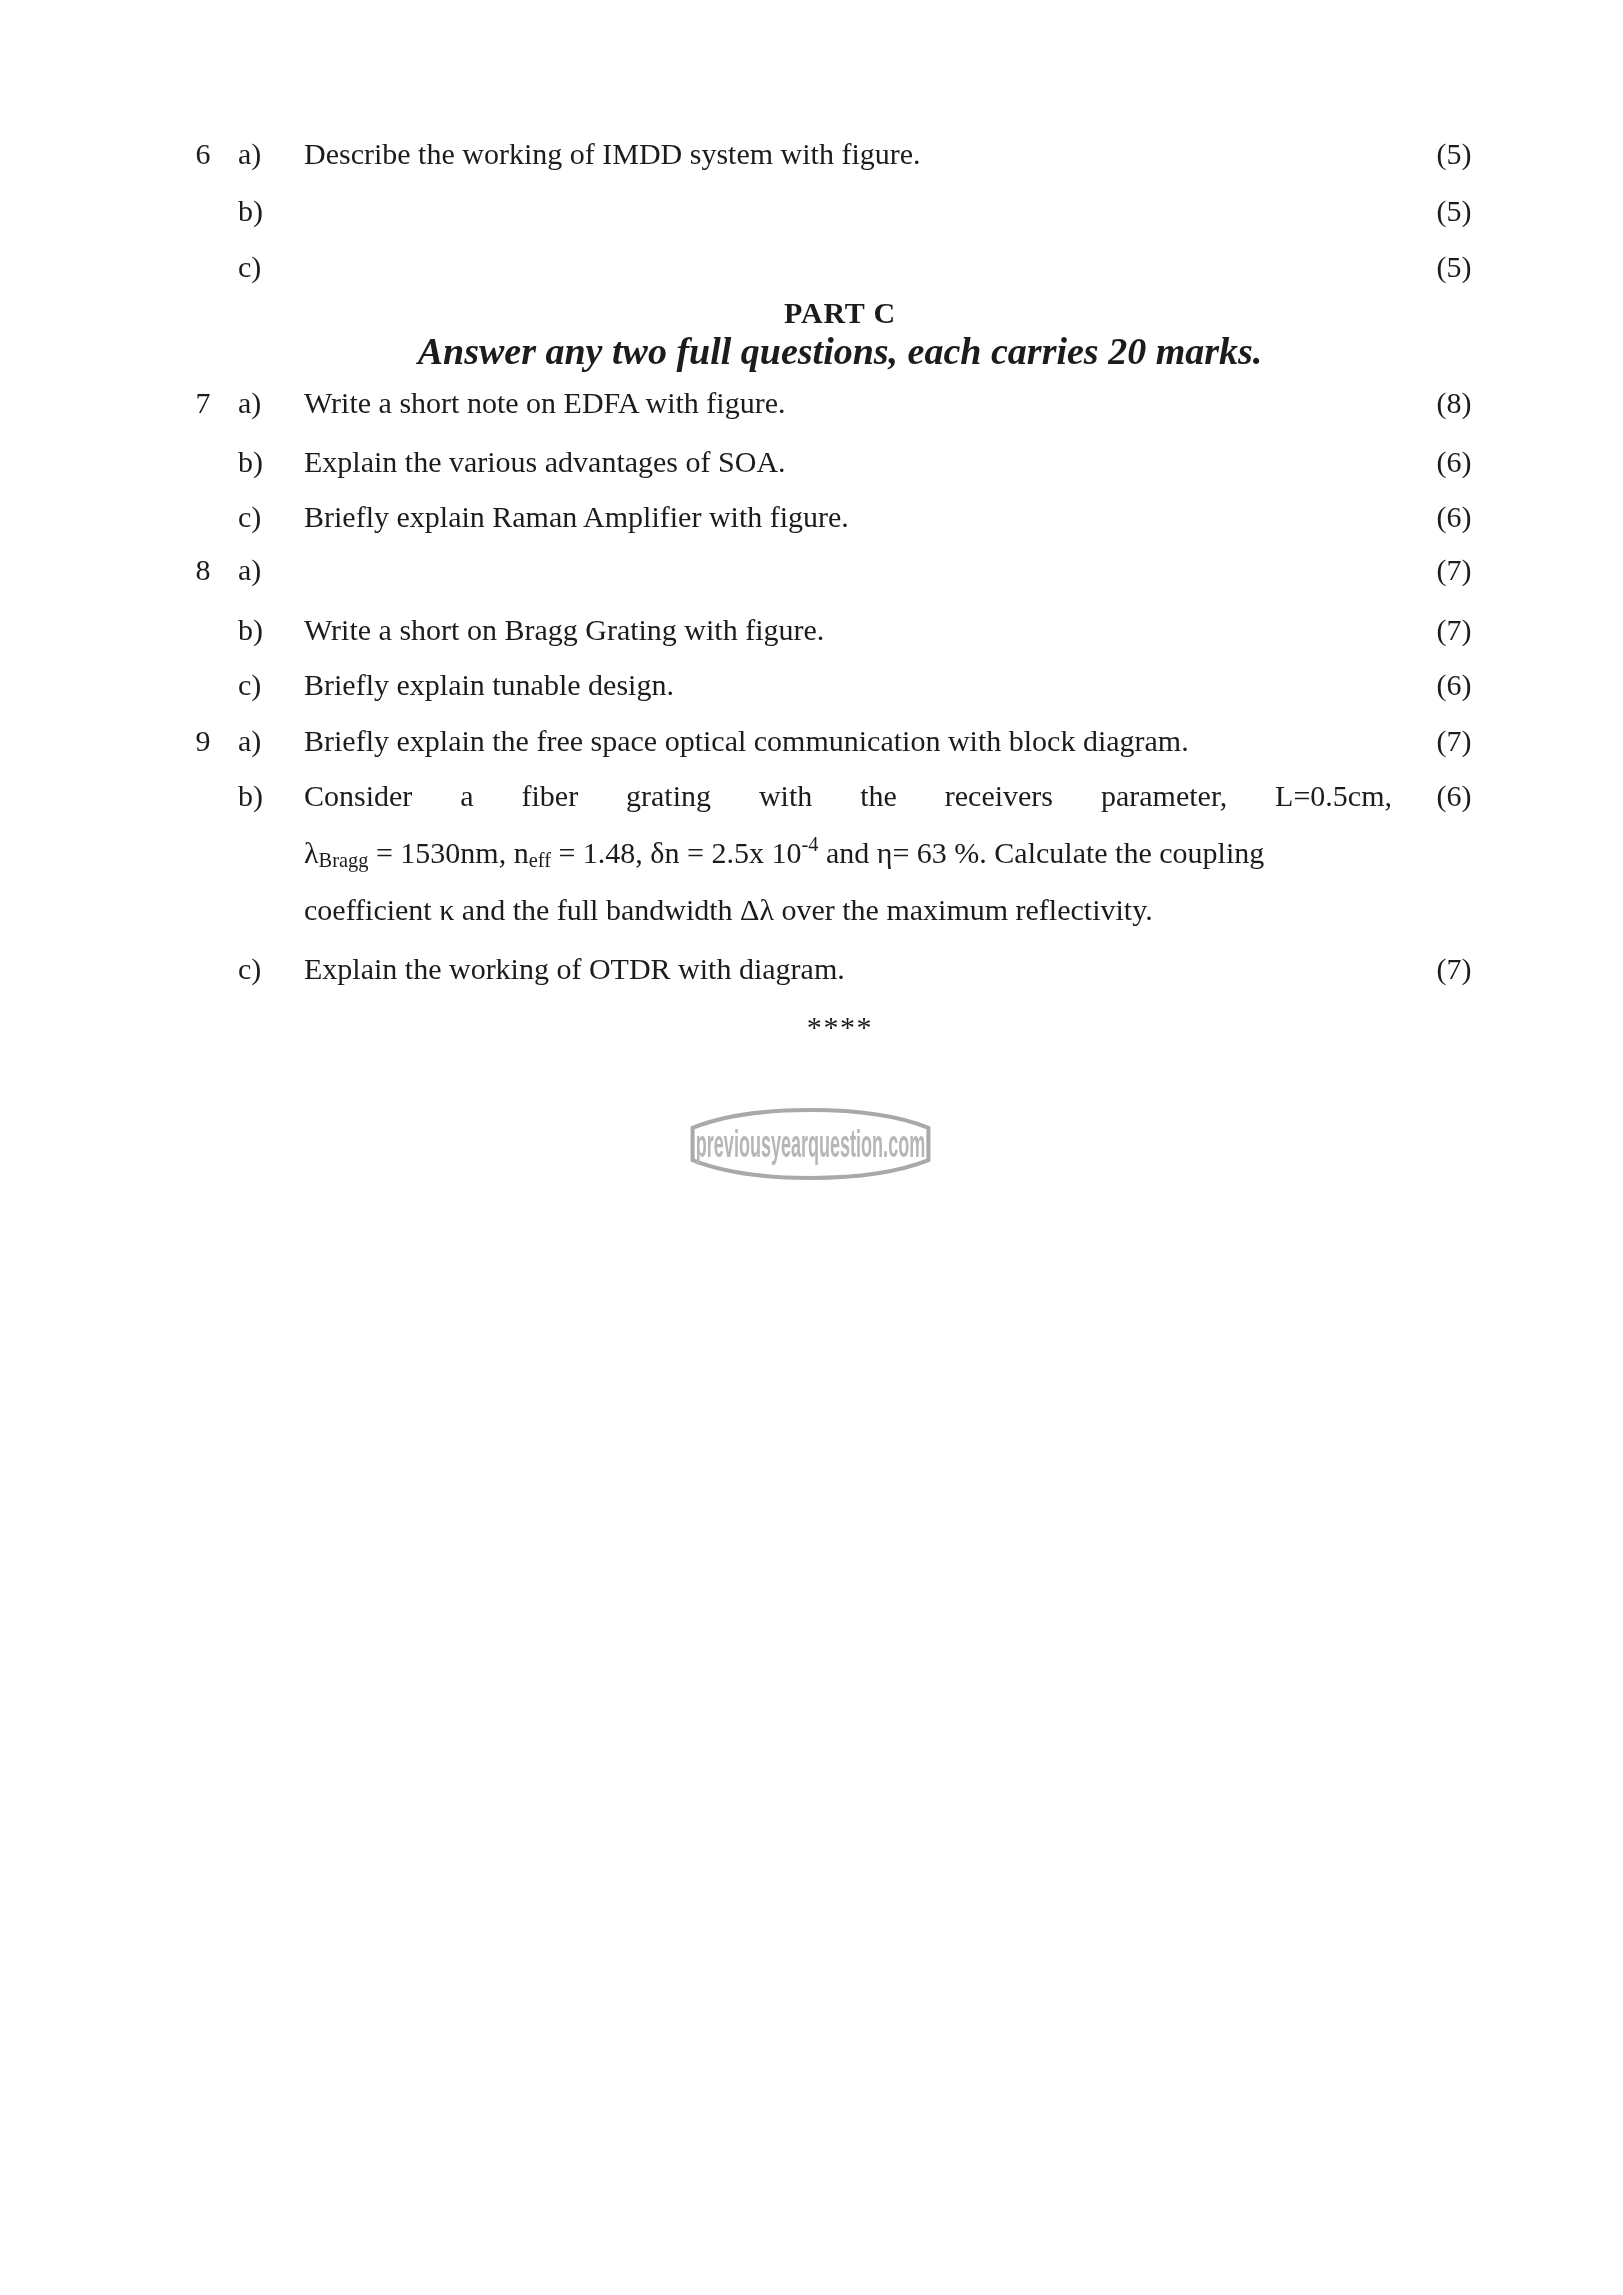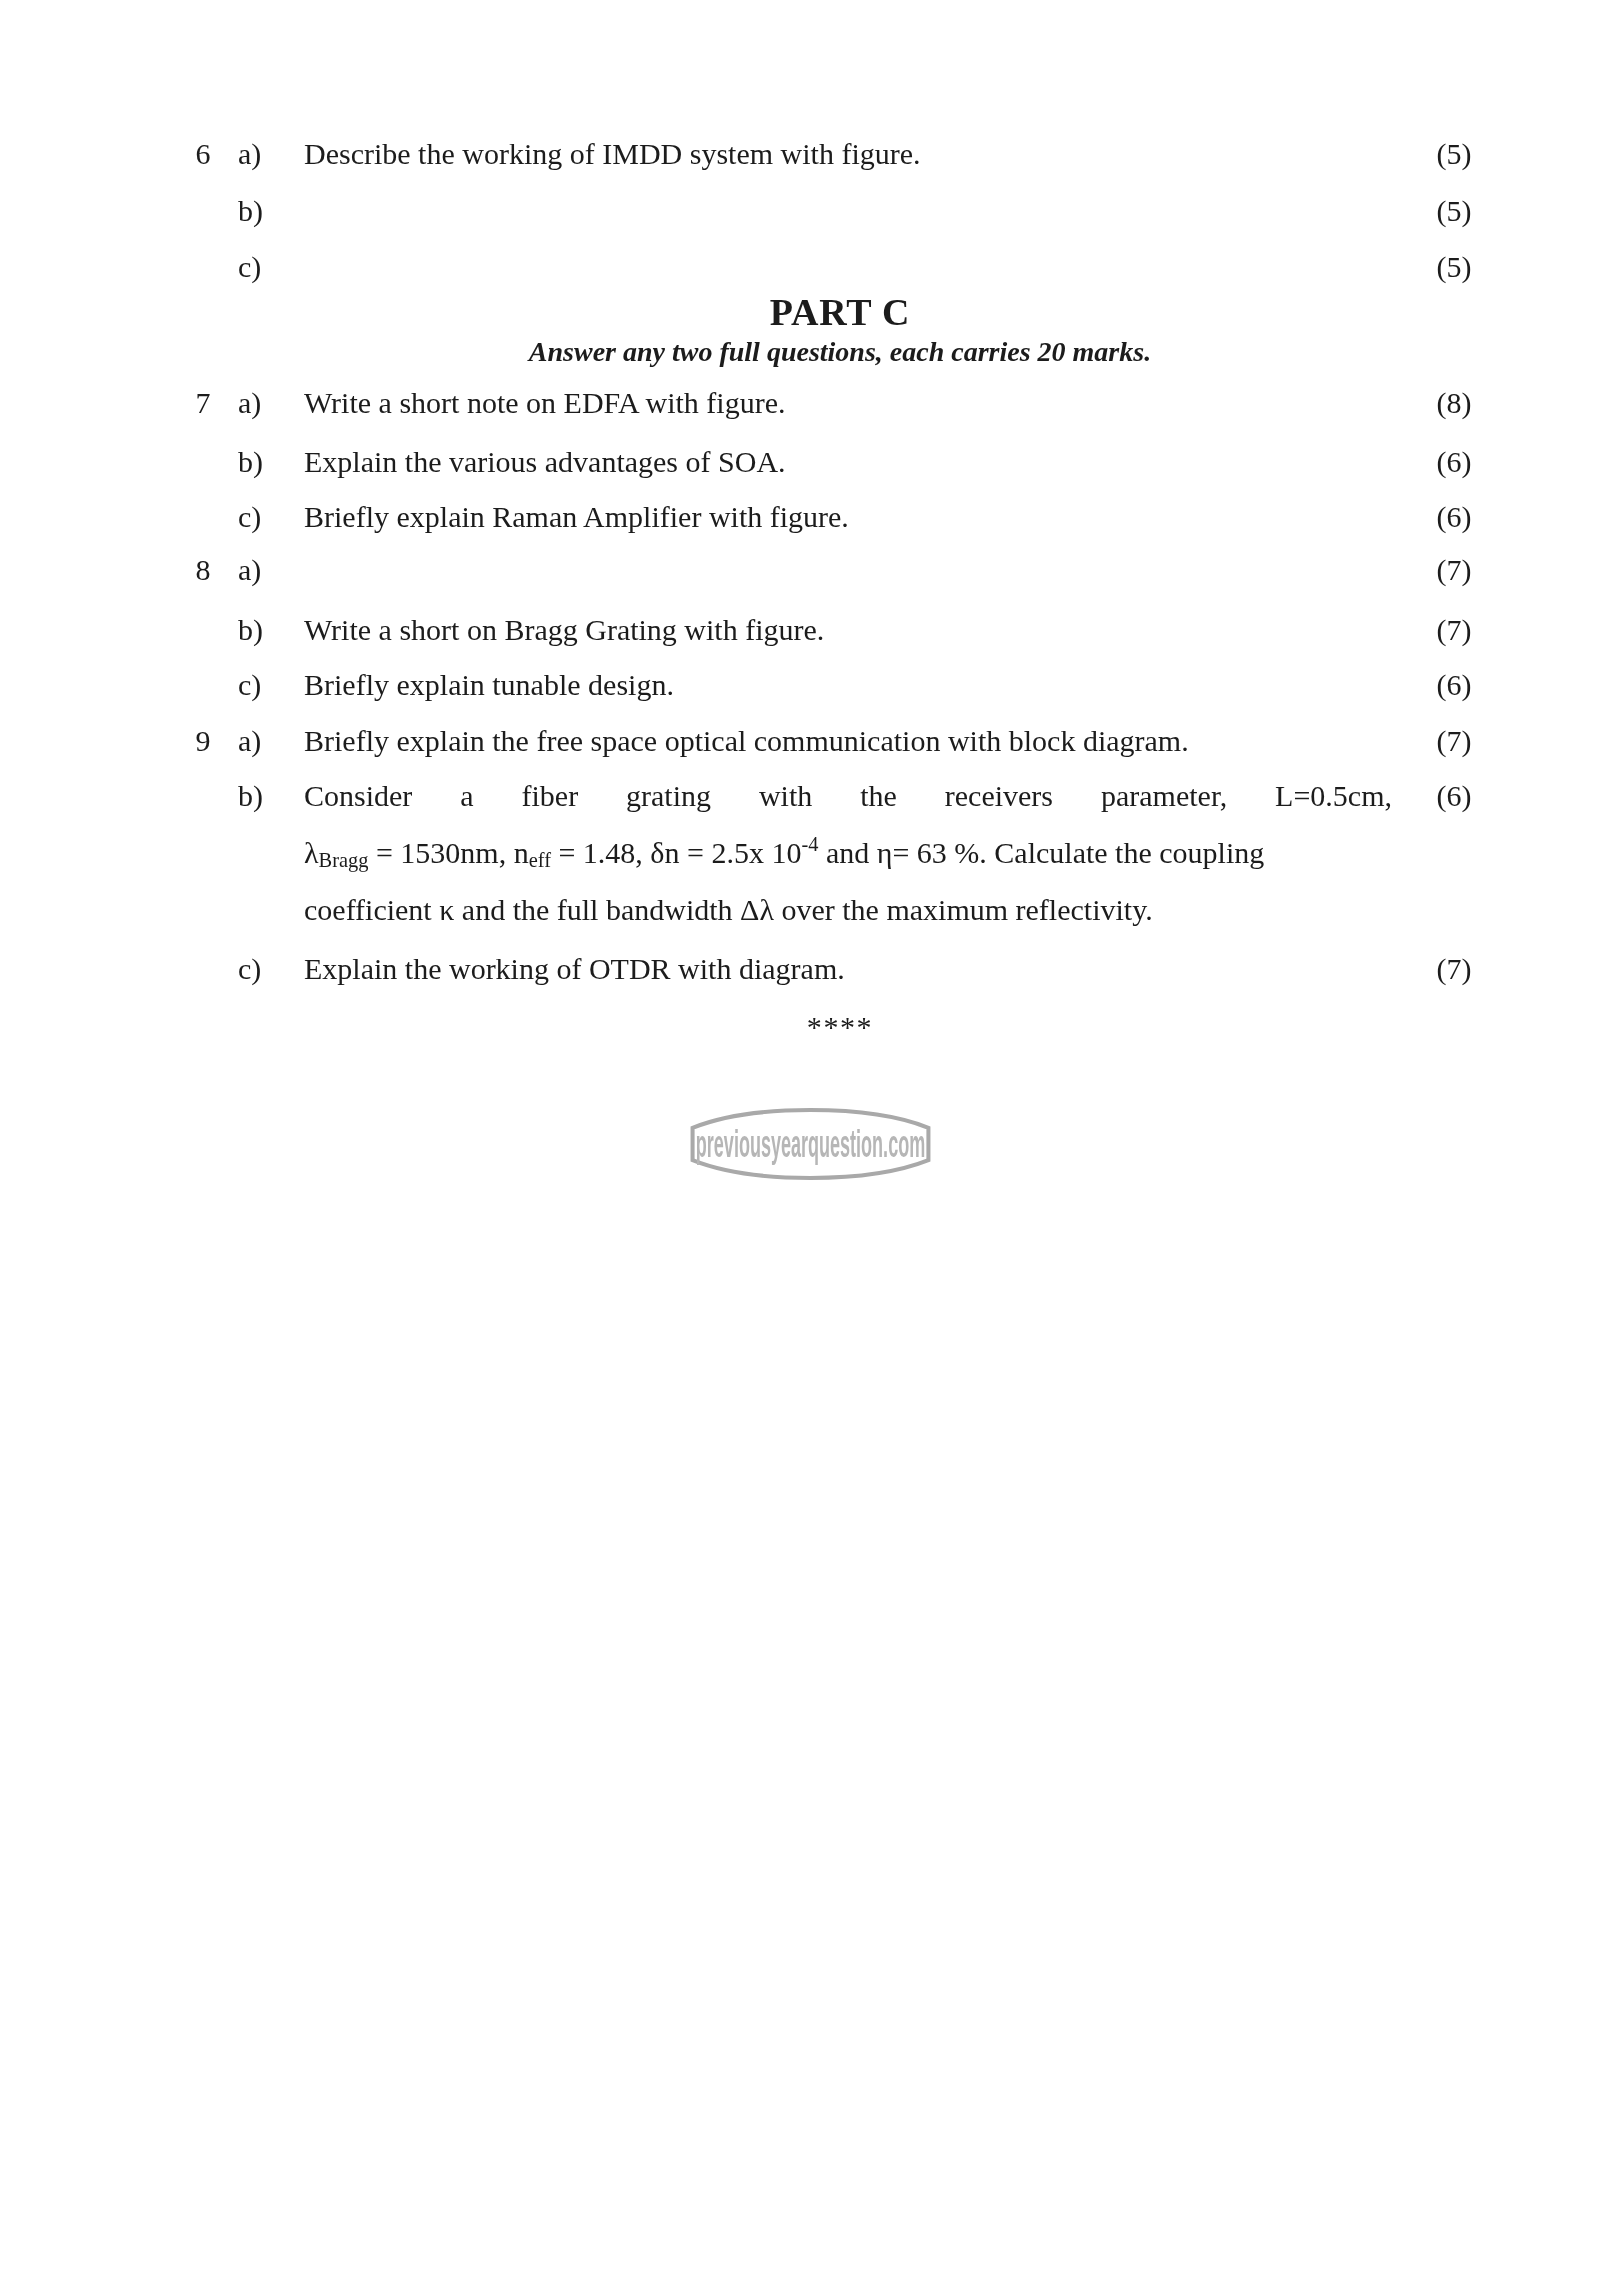--- a/index.html
+++ b/index.html
@@ -55,26 +55,26 @@
   .center-band {
     position: absolute;
     left: 296px;
     width: 1088px;
     text-align: center;
     height: 39px;
     line-height: 39px;
     white-space: nowrap;
   }
   .part-title {
-    font-size: 38px;
+    font-size: 30px;
     font-weight: bold;
     letter-spacing: 0.8px;
   }
   .part-instruction {
-    font-size: 28px;
+    font-size: 38px;
     font-weight: bold;
     font-style: italic;
   }
   .stars {
     font-size: 30px;
     letter-spacing: 1.6px;
   }
   .qtext sub, .qtext sup {
     font-size: 68%;
     line-height: 0;

